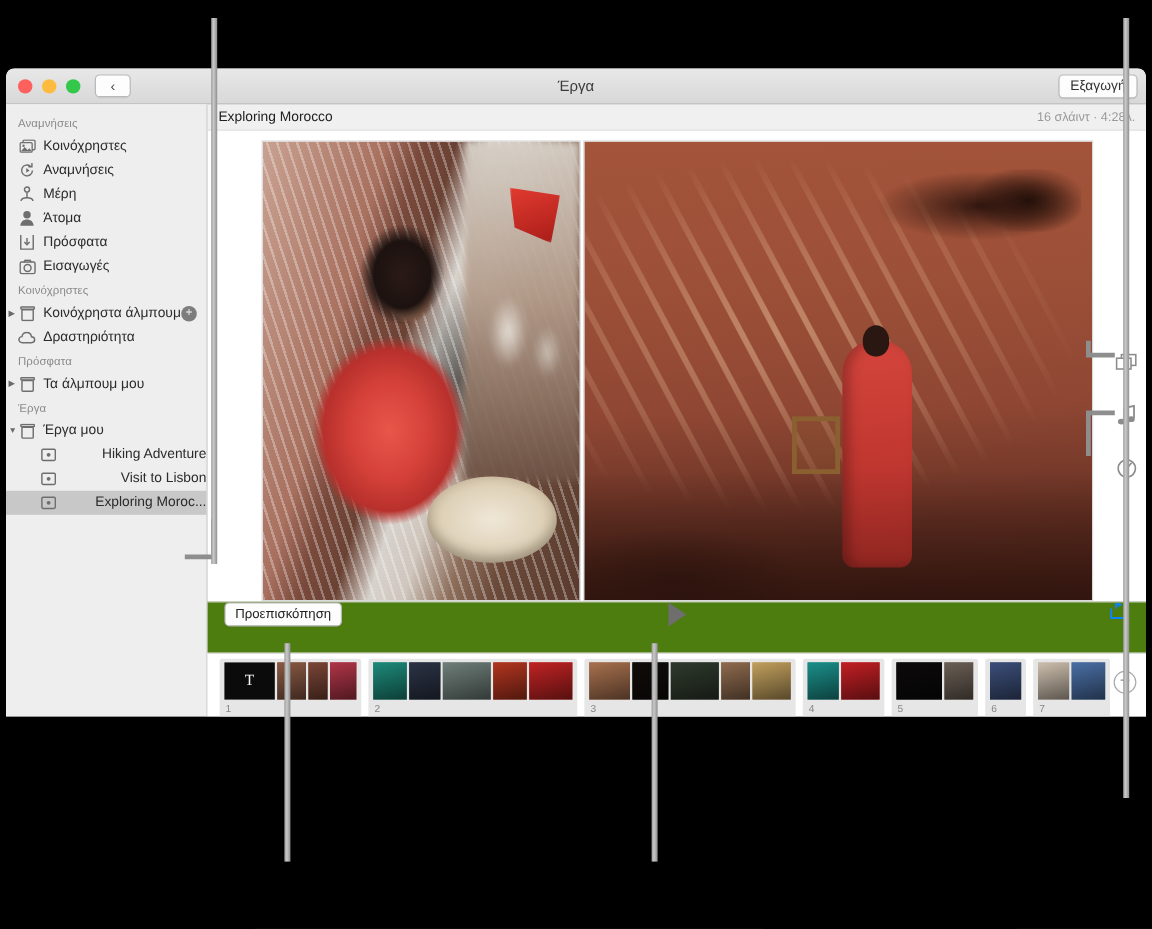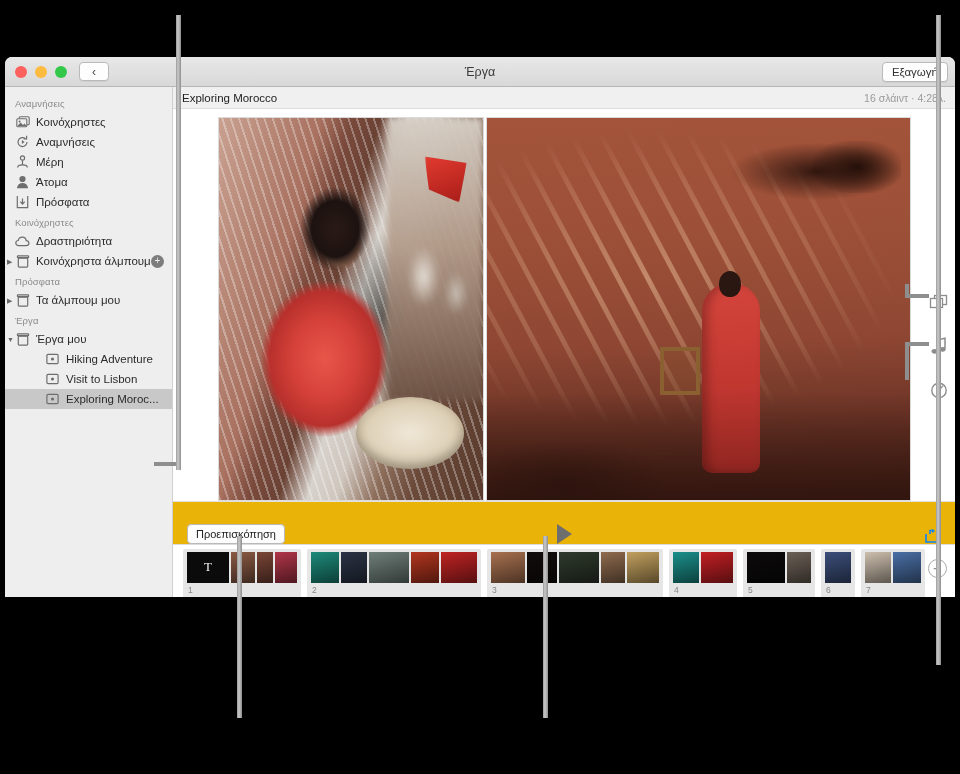--- a/index.html
+++ b/index.html
@@ -101,21 +101,21 @@
     position: relative;
   }
   .sb-item.selected { background: #c8c8c8; }
   .sb-item .ico {
     width: 15px; height: 14px;
     display: inline-flex; align-items: center; justify-content: center;
     color: #6e6e6e;
     flex: 0 0 15px;
   }
   .sb-item .lbl { white-space: nowrap; }
-  .sb-item.child { padding-left: 40px; }
+  .sb-item.child { padding-left: 28px; justify-content: space-between; }
   .disc {
     position: absolute; left: 2px;
     width: 9px; color: #6a6a6a; font-size: 7px; line-height: 1;
   }
   .plus-badge {
     position: absolute; right: 8px;
     width: 13px; height: 13px;
     border-radius: 50%;
     background: #7d7d7d; color: #eee;
     font-size: 10px; line-height: 12px; text-align: center;
@@ -243,23 +243,23 @@
   .p2 .shadowpatch {
     position:absolute; right: 2%; top: 6%;
     width: 88px; height: 52px;
     background: radial-gradient(ellipse at 50% 50%, #241009 0%, rgba(36,16,9,0) 78%);
     z-index: 3;
   }
 
   
   .stage-toolbar {
     height: 46px;
-    background: #eab308;
+    background: #4d7c0f;
     border-top: 1px solid #e2e2e2;
-    display: flex; align-items: flex-end;
+    display: flex; align-items: flex-start;
     padding: 0 14px;
     position: relative;
   }
   .preview-btn {
     height: 20px; padding: 0 8px;
     background: #fdfdfd;
     border: 1px solid #b9b9b9;
     border-radius: 4px;
     font-size: 11px; color: #222;
     display: flex; align-items: center;
@@ -397,39 +397,49 @@
         <div class="sb-item">
           <span class="ico">
             <svg width="13" height="14" viewBox="0 0 13 14">
               <path d="M1.3 0.9 L1.3 12.6 L11.7 12.6 L11.7 0.9" fill="none" stroke="#6e6e6e" stroke-width="1.2"></path>
               <path d="M6.5 3.4 L6.5 8.6" stroke="#6e6e6e" stroke-width="1.2"></path>
               <path d="M4.3 6.6 L6.5 9 L8.7 6.6" fill="none" stroke="#6e6e6e" stroke-width="1.2"></path>
             </svg>
           </span>
           <span class="lbl">Πρόσφατα</span>
         </div>
+        <div class="sb-item">
+          <span class="ico">
+            <svg width="14" height="13" viewBox="0 0 14 13">
+              <rect x="0.8" y="2.4" width="12.4" height="9.6" rx="1.4" fill="none" stroke="#6e6e6e" stroke-width="1.2"></rect>
+              <path d="M4 2.4 L4.9 0.9 L9.1 0.9 L10 2.4" fill="none" stroke="#6e6e6e" stroke-width="1.2"></path>
+              <circle cx="7" cy="7.3" r="2.9" fill="none" stroke="#6e6e6e" stroke-width="1.2"></circle>
+            </svg>
+          </span>
+          <span class="lbl">Εισαγωγές</span>
+        </div>
         <div class="sb-group-title">Κοινόχρηστες</div>
-        <div class="sb-item">
-          <span class="ico">
-            <svg width="15" height="11" viewBox="0 0 15 11">
-              <path d="M3.6 9.6 C1.9 9.6 0.8 8.4 0.8 7 C0.8 5.6 1.9 4.5 3.3 4.5 C3.6 2.5 5.2 1.1 7.3 1.1 C9.4 1.1 11 2.6 11.2 4.6 C12.7 4.7 13.9 5.8 13.9 7.2 C13.9 8.6 12.8 9.6 11.2 9.6 Z" fill="none" stroke="#6e6e6e" stroke-width="1.2"></path>
-            </svg>
-          </span>
-          <span class="lbl">Δραστηριότητα</span>
-        </div>
         <div class="sb-item">
           <span class="disc">▶</span>
           <span class="ico">
             <svg width="14" height="13" viewBox="0 0 14 13">
               <rect x="1.4" y="0.8" width="11.2" height="1.9" rx="0.6" fill="none" stroke="#6e6e6e" stroke-width="1.2"></rect>
               <rect x="2.3" y="3.1" width="9.4" height="9" rx="0.8" fill="none" stroke="#6e6e6e" stroke-width="1.2"></rect>
             </svg>
           </span>
           <span class="lbl">Κοινόχρηστα άλμπουμ</span>
           <span class="plus-badge">+</span>
+        </div>
+        <div class="sb-item">
+          <span class="ico">
+            <svg width="15" height="11" viewBox="0 0 15 11">
+              <path d="M3.6 9.6 C1.9 9.6 0.8 8.4 0.8 7 C0.8 5.6 1.9 4.5 3.3 4.5 C3.6 2.5 5.2 1.1 7.3 1.1 C9.4 1.1 11 2.6 11.2 4.6 C12.7 4.7 13.9 5.8 13.9 7.2 C13.9 8.6 12.8 9.6 11.2 9.6 Z" fill="none" stroke="#6e6e6e" stroke-width="1.2"></path>
+            </svg>
+          </span>
+          <span class="lbl">Δραστηριότητα</span>
         </div>
         <div class="sb-group-title">Πρόσφατα</div>
         <div class="sb-item">
           <span class="disc">▶</span>
           <span class="ico">
             <svg width="14" height="13" viewBox="0 0 14 13">
               <rect x="1.4" y="0.8" width="11.2" height="1.9" rx="0.6" fill="none" stroke="#6e6e6e" stroke-width="1.2"></rect>
               <rect x="2.3" y="3.1" width="9.4" height="9" rx="0.8" fill="none" stroke="#6e6e6e" stroke-width="1.2"></rect>
             </svg>
           </span>

